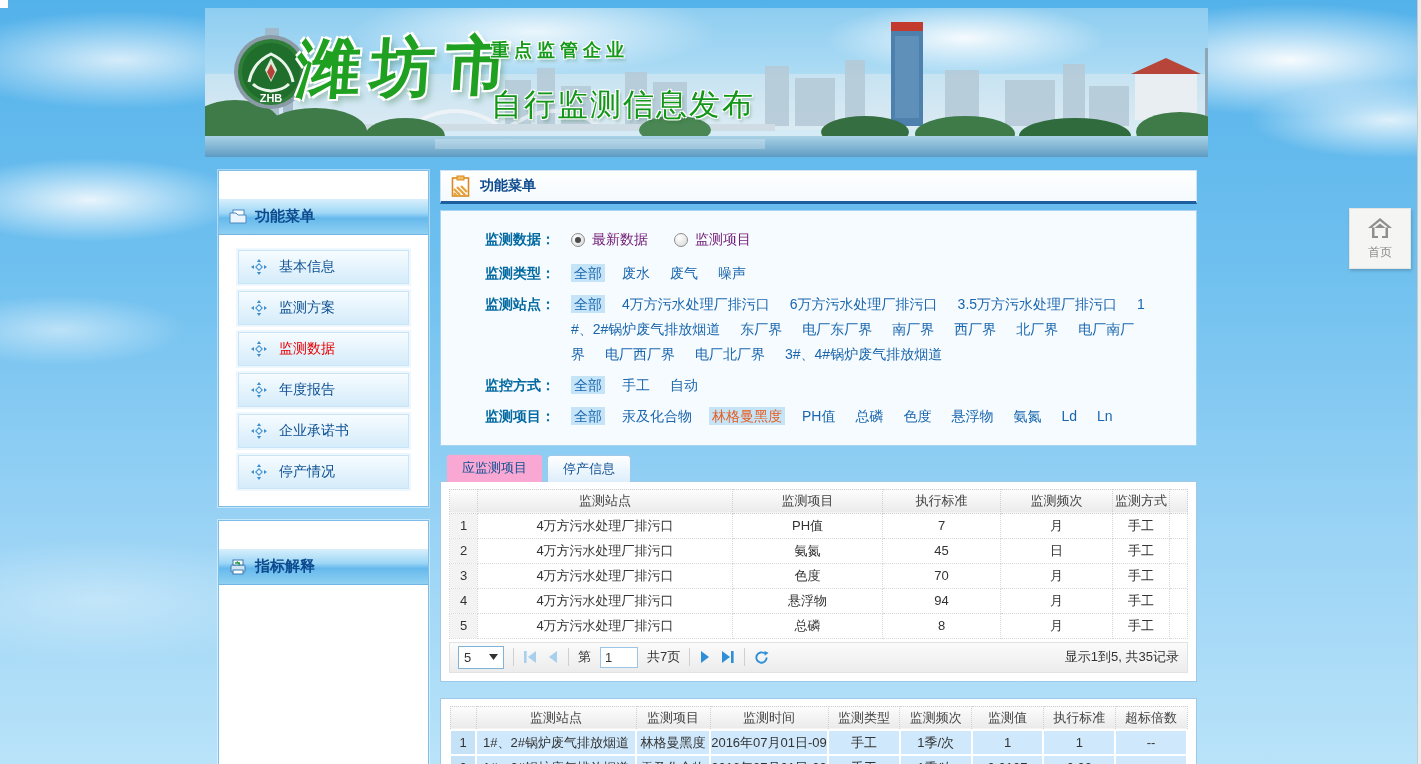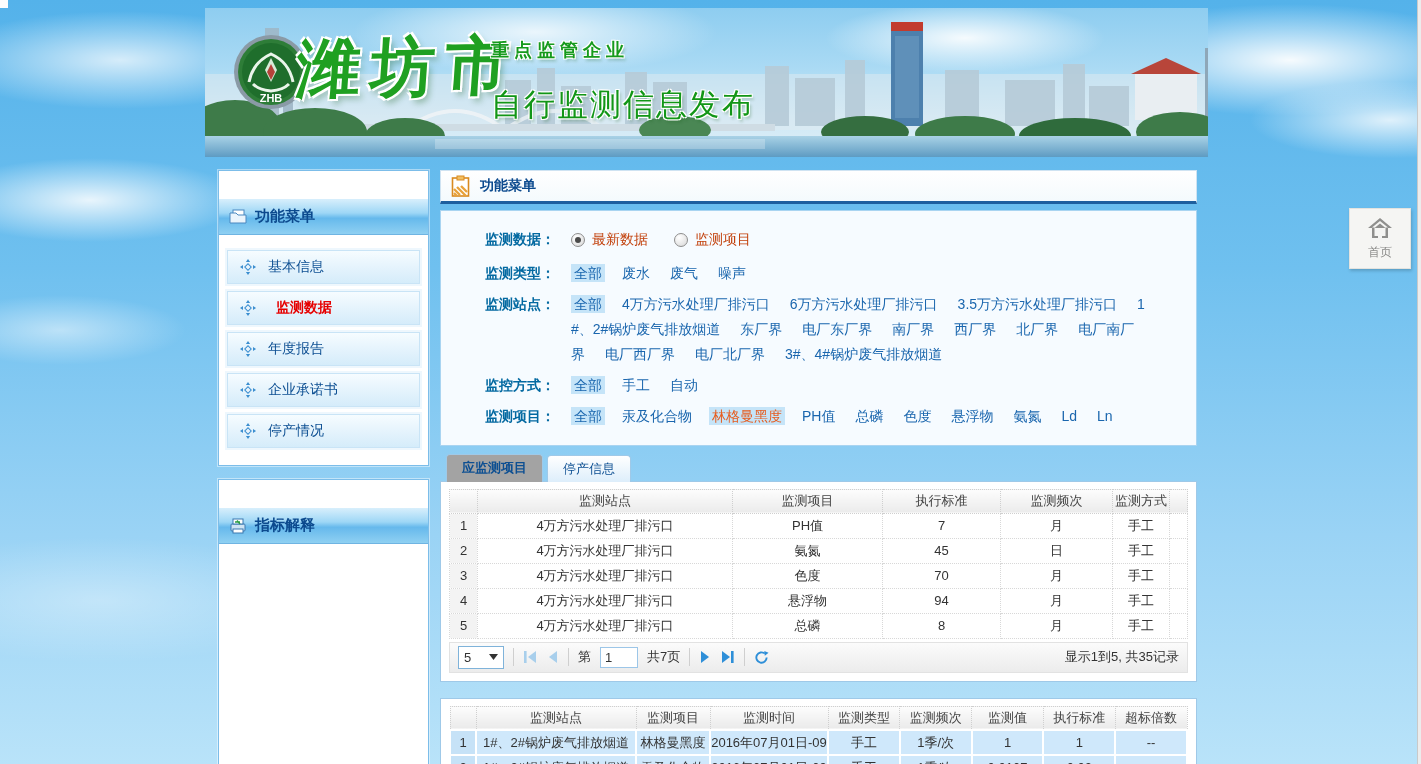--- a/index.html
+++ b/index.html
@@ -41,26 +41,26 @@
     text-shadow:1px 1px 0 #fff,-1px -1px 0 #fff,1px -1px 0 #fff,-1px 1px 0 #fff,2px 3px 3px rgba(20,90,20,.3); }
   .banner .sub2 { margin-top:22px; font-size:31px; font-weight:normal; color:#129617; letter-spacing:2px;
     text-shadow:1px 1px 0 #fff,-1px -1px 0 #fff,1px -1px 0 #fff,-1px 1px 0 #fff,2px 3px 3px rgba(20,90,20,.3); }
 
   
   .sidebar { position:absolute; left:218px; top:170px; width:211px; }
   .panel { border:1px solid #7cbde9; background:#fff; box-shadow:0 0 0 1px rgba(255,255,255,.45); }
   .side-header { height:36px; display:flex; align-items:center; gap:8px; padding:0 10px;
     background:linear-gradient(180deg,#d8effc 0%,#9ed7f6 40%,#66b9ec 55%,#8fd0f2 100%);
     border-bottom:1px solid #6fb4e2; color:#0c4a8e; font-size:15px; font-weight:bold;margin-top:28px; }
-  .menu-list { padding:8px 7px 10px; }
+  .menu-list { padding:8px 18px 10px; }
   .menu-item { height:34px; margin:7px 1px; display:flex; align-items:center; gap:12px; padding:0 12px;
     border:1px solid #c9e4f6; background:linear-gradient(180deg,#f6fcff 0%,#e2f2fc 60%,#d5ecfa 100%);
     box-shadow:0 0 0 2px #eef7fd; cursor:pointer; }
   .menu-item .label { font-size:14px; color:#0d4f92; }
-  .menu-item.active .label { color:#e60000; font-weight:bold;margin-left:8px; }
+  .menu-item.active .label { color:#e60000; font-weight:normal; }
   .indicator-panel { margin-top:13px; }
   .indicator-body { position:relative; height:402px; background:#fff; }
   .indicator-note { position:absolute; left:11px; top:228px; font-size:13.5px; color:#1c1c1c;
     font-family:"Liberation Serif","DejaVu Serif",serif; }
 
   
   .main { position:absolute; left:440px; top:170px; width:757px; }
   .query-header { height:34px; display:flex; align-items:center; gap:10px; padding:0 10px;
     background:linear-gradient(180deg,#ffffff 0%,#f4fafd 100%);
     border:1px solid #cfe3f2; border-bottom:3px solid #1d5f9e; }
@@ -72,27 +72,27 @@
   .f-options { flex:1; margin-right:18px; line-height:25px; font-size:14px; word-break:break-all; }
   .opt { color:#1a66ae; text-decoration:none; margin-right:14px; padding:1px 3px; cursor:pointer; }
   .opt.active { background:#c5e4f8;margin-top:10px; }
   .opt.hover { background:#c5e4f8; color:#e65c1e; }
   .radio-wrap { display:inline-flex; align-items:center; gap:7px; margin-right:26px; cursor:pointer; }
   .radio { width:14px; height:14px; border-radius:50%; border:1px solid #8e8e8e;
     background:radial-gradient(circle at 35% 30%, #ffffff 0%, #e3e3e3 70%, #cccccc 100%);
     display:inline-block; position:relative; }
   .radio.selected::after { content:""; position:absolute; left:3px; top:3px; width:6px; height:6px;
     border-radius:50%; background:#4a4a4a; }
-  .radio-label { font-size:14px; color:#c2410c; }
+  .radio-label { font-size:14px; color:#701a75; }
 
   .tabs { margin-top:9px; display:flex; gap:4px; padding-left:6px; position:relative; z-index:2; }
   .tab { height:27px; padding:0 15px; display:flex; align-items:center; font-size:13px; color:#0d4f92;
     border:1px solid #9fc9e8; border-bottom:none; border-radius:4px 4px 0 0;
     background:linear-gradient(180deg,#ffffff 0%,#ddeefb 100%); cursor:pointer; }
-  .tab.active { background:#a3a3a3; font-weight:bold; height:28px; margin-top:-1px; }
+  .tab.active { background:#f9a8d4; font-weight:normal; height:28px; margin-top:-1px; }
 
   .grid-panel { border:1px solid #9fc9e8; background:#fff; padding:7px 8px 8px; margin-top:-1px; }
   table.grid { width:100%; border-collapse:collapse; font-size:13px; color:#333; table-layout:fixed; }
   table.grid th { height:24px; font-weight:normal; color:#444;
     background:linear-gradient(180deg,#fdfdfd 0%,#ebebeb 100%);
     border:1px dotted #cfcfcf; }
   table.grid td { height:25px; text-align:center; border:1px dotted #d8d8d8; background:#fff;
     overflow:hidden; white-space:nowrap; }
   table.grid td.num { background:#f3f3f3; color:#333; }
   table.grid .c-num { width:28px; } table.grid .c-scroll { width:18px; }
@@ -205,20 +205,27 @@
       <span>功能菜单</span>
     </div>
     <div class="menu-list" id="menu-list">
         <div class="menu-item">
   <svg width="16" height="16" viewBox="0 0 16 16">
     <path d="M8 0l2.1 3H5.9L8 0zM8 16l-2.1-3h4.2L8 16zM0 8l3-2.1v4.2L0 8zM16 8l-3 2.1V5.9L16 8z" fill="#3b8ed0"></path>
     <rect x="5.7" y="5.7" width="4.6" height="4.6" transform="rotate(45 8 8)" fill="#eaf4fc" stroke="#3b8ed0"></rect>
   </svg>
 <span class="label">基本信息</span>
         </div>
+        <div class="menu-item">
+  <svg width="16" height="16" viewBox="0 0 16 16">
+    <path d="M8 0l2.1 3H5.9L8 0zM8 16l-2.1-3h4.2L8 16zM0 8l3-2.1v4.2L0 8zM16 8l-3 2.1V5.9L16 8z" fill="#3b8ed0"></path>
+    <rect x="5.7" y="5.7" width="4.6" height="4.6" transform="rotate(45 8 8)" fill="#eaf4fc" stroke="#3b8ed0"></rect>
+  </svg>
+<span class="label">监测方案</span>
+        </div>
         <div class="menu-item active">
   <svg width="16" height="16" viewBox="0 0 16 16">
     <path d="M8 0l2.1 3H5.9L8 0zM8 16l-2.1-3h4.2L8 16zM0 8l3-2.1v4.2L0 8zM16 8l-3 2.1V5.9L16 8z" fill="#3b8ed0"></path>
     <rect x="5.7" y="5.7" width="4.6" height="4.6" transform="rotate(45 8 8)" fill="#eaf4fc" stroke="#3b8ed0"></rect>
   </svg>
 <span class="label">监测数据</span>
         </div>
         <div class="menu-item">
   <svg width="16" height="16" viewBox="0 0 16 16">
     <path d="M8 0l2.1 3H5.9L8 0zM8 16l-2.1-3h4.2L8 16zM0 8l3-2.1v4.2L0 8zM16 8l-3 2.1V5.9L16 8z" fill="#3b8ed0"></path>

